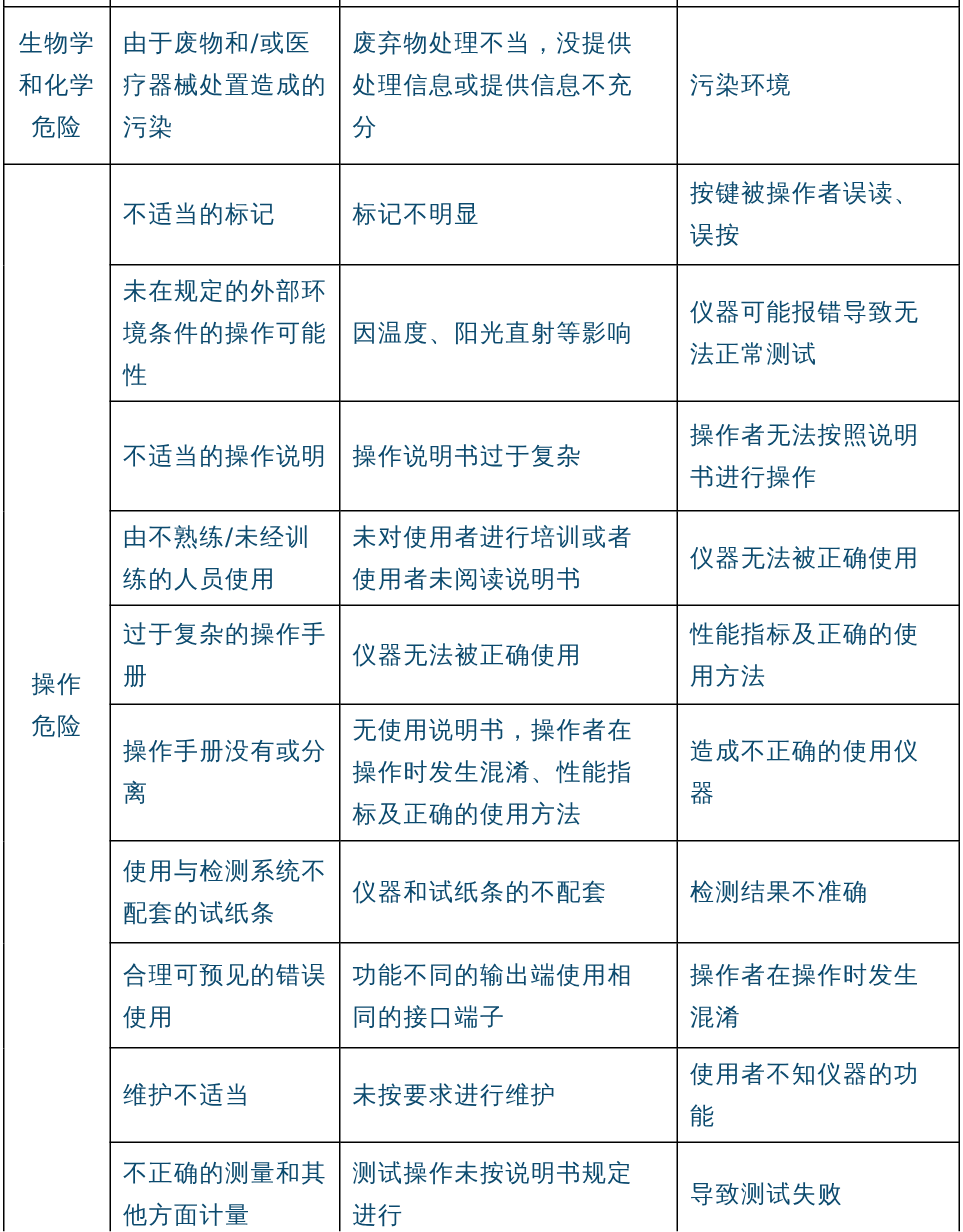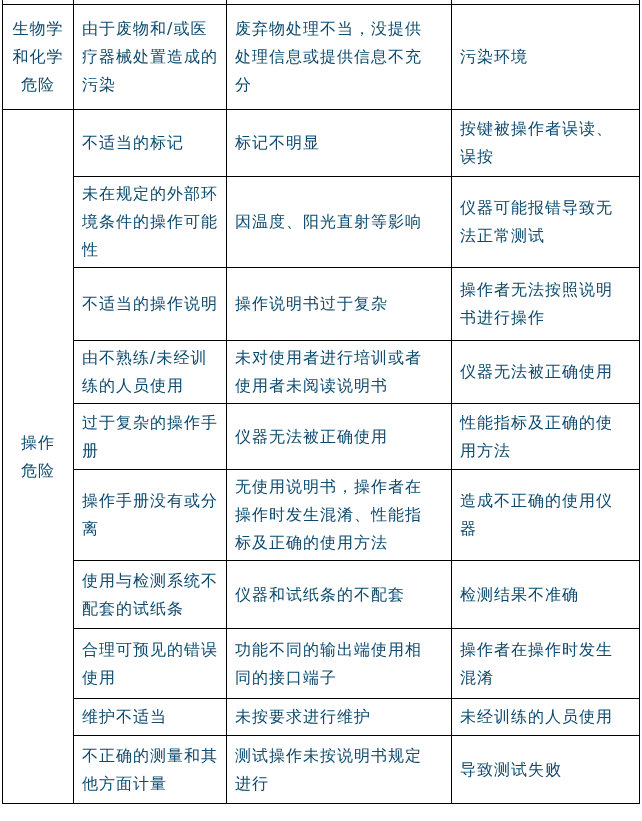--- a/index.html
+++ b/index.html
@@ -128,21 +128,21 @@
 
       <tr style="height:70px">
         <td class="hazard">合理可预见的错误使用</td>
         <td class="cause">功能不同的输出端使用相同的接口端子</td>
         <td class="effect">操作者在操作时发生混淆</td>
       </tr>
 
       <tr style="height:37px">
         <td class="hazard">维护不适当</td>
         <td class="cause">未按要求进行维护</td>
-        <td class="effect">未经训练的人员使用</td>
+        <td class="effect">使用者不知仪器的功能</td>
       </tr>
 
       <tr style="height:68px">
         <td class="hazard">不正确的测量和其他方面计量</td>
         <td class="cause">测试操作未按说明书规定进行</td>
         <td class="effect">导致测试失败</td>
       </tr>
     </tbody>
   </table>
 </div>

